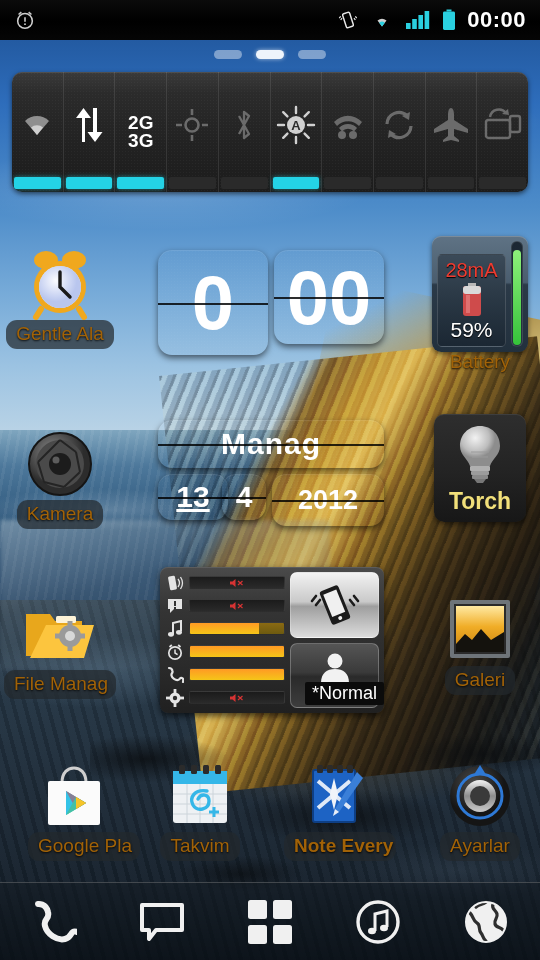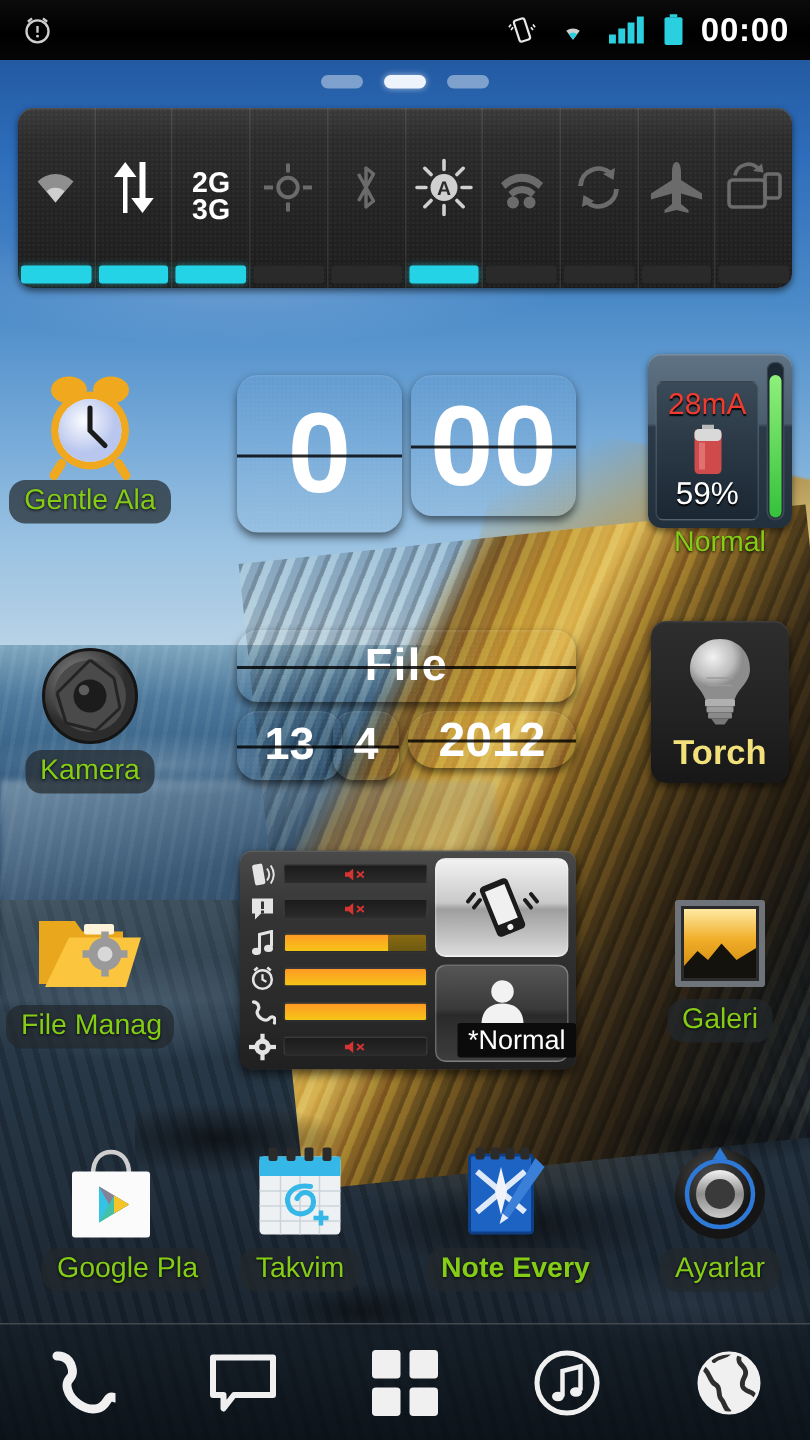--- a/index.html
+++ b/index.html
@@ -115,44 +115,44 @@
     position:absolute; left:2px; right:2px; bottom:3px; height:12px; border-radius:2px;
     background:#2a2a2a;
   }
   .tg.on .bar{ background:#24d3e6; box-shadow:0 0 5px rgba(36,211,230,.55); }
   .tg .lbl23{ color:#fff; font-size:19px; font-weight:bold; line-height:18px; text-align:center; }
 
   
   .appicon{ position:absolute; width:120px; text-align:center; z-index:5;}
   .appicon .glyph{ height:72px; display:flex; align-items:center; justify-content:center; }
   .applabel{
-    display:inline-block; max-width:112px; color:#84cc16; font-size:19px;
+    display:inline-block; max-width:112px; color:#a16207; font-size:19px;
     padding:3px 10px 4px; border-radius:11px;
     background:rgba(35,40,45,.72);
     white-space:nowrap; overflow:hidden; text-overflow:clip;
     text-shadow:0 1px 2px rgba(0,0,0,.9);
   }
 
   
   .flip{
     position:absolute; background:linear-gradient(180deg,#424242 0%,#323232 48%,#2c2c2c 52%,#242424 100%);
     border-radius:14px; color:#fff; font-weight:bold; text-align:center;
     box-shadow:0 3px 6px rgba(0,0,0,.55), inset 0 1px 0 rgba(255,255,255,.09);
     display:flex; align-items:center; justify-content:center;
     background-image:radial-gradient(rgba(255,255,255,.028) 1px, rgba(0,0,0,0) 1px);
     background-size:3px 3px;
   }
   .flip:after{ content:""; position:absolute; left:0; right:0; top:50%; height:2px; background:rgba(0,0,0,.82); }
   .clk-h{ left:158px; top:250px; width:110px; height:105px; font-size:76px; }
   .clk-m{ left:274px; top:250px; width:110px; height:94px; font-size:76px; }
 
   .dayrow{ left:158px; top:420px; width:226px; height:48px; font-size:30px; letter-spacing:1px;}
-  .d-d{ left:158px; top:474px; width:70px; height:46px; font-size:30px;}
+  .d-d{ left:158px; top:474px; width:70px; height:46px; font-size:30px;text-decoration:underline;}
   .d-m{ left:222px; top:474px; width:44px; height:46px; font-size:30px;}
-  .d-y{ left:272px; top:474px; width:112px; height:38px; font-size:32px;border-radius:18px;}
+  .d-y{ left:272px; top:474px; width:112px; height:52px; font-size:27px;}
 
   
   .batt{
     position:absolute; left:432px; top:236px; width:96px; height:116px;
     border-radius:9px;
     background:linear-gradient(180deg,#5f7385 0%,#4a5d6e 40%,#2b3a48 42%,#22303d 100%);
     box-shadow:0 2px 5px rgba(0,0,0,.5), inset 0 1px 0 rgba(255,255,255,.18);
     padding:5px; display:flex; gap:5px;
   }
   .batt-main{
@@ -436,21 +436,21 @@
             <rect x="7" y="12" width="4" height="18" fill="#e98a8a" opacity=".6"></rect>
           </svg>
         </span>
         <span class="batt-pct">59%</span>
       </div>
       <div class="batt-gauge">
           <i></i>
         </div>
     </div>
     <div class="appicon" style="left:420px; top:348px; width:120px;">
-      <span class="applabel" style="background:none;">Normal</span>
+      <span class="applabel" style="background:none;">Battery</span>
     </div>
   </div>
 
   <div class="appicon" style="left:0px; top:428px;">
     <div class="glyph">
       <svg width="68" height="68" viewBox="0 0 68 68">
         <radialGradient id="cam" cx="38%" cy="32%">
           <stop offset="0%" stop-color="#8a8a8a"></stop>
             <stop offset="100%" stop-color="#2c2c2c"></stop>
         </radialGradient>
@@ -459,21 +459,21 @@
         <g stroke="#242424" stroke-width="2" fill="none">
           <path d="M34 10 L50 22 M50 22 L54 42 M54 42 L38 57 M38 57 L18 52 M18 52 L12 32 M12 32 L34 10"></path>
         </g>
         <circle cx="34" cy="34" r="11" fill="#1c1c1c"></circle>
         <circle cx="30" cy="30" r="3.5" fill="#6e6e6e" opacity=".8"></circle>
       </svg>
     </div>
     <span class="applabel">Kamera</span>
   </div>
 
-  <div class="flip dayrow">File</div>
+  <div class="flip dayrow">Manag</div>
   <div class="flip d-d">13</div>
   <div class="flip d-m">4</div>
   <div class="flip d-y">2012</div>
 
   <div class="torch">
     <span>
       <svg width="50" height="64" viewBox="0 0 50 64">
         <radialGradient id="bulb" cx="38%" cy="30%">
           <stop offset="0%" stop-color="#f2f2f2"></stop>
             <stop offset="70%" stop-color="#bdbdbd"></stop>

